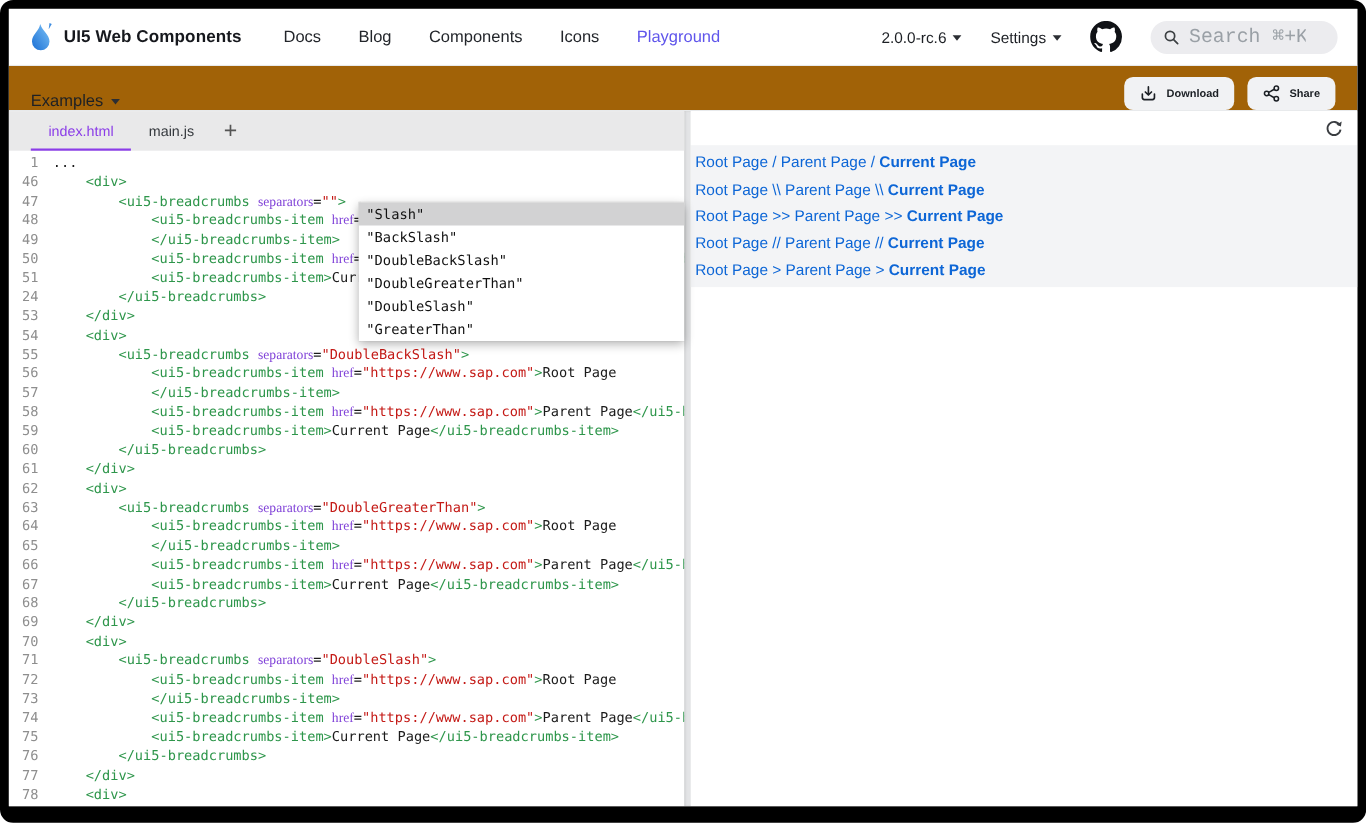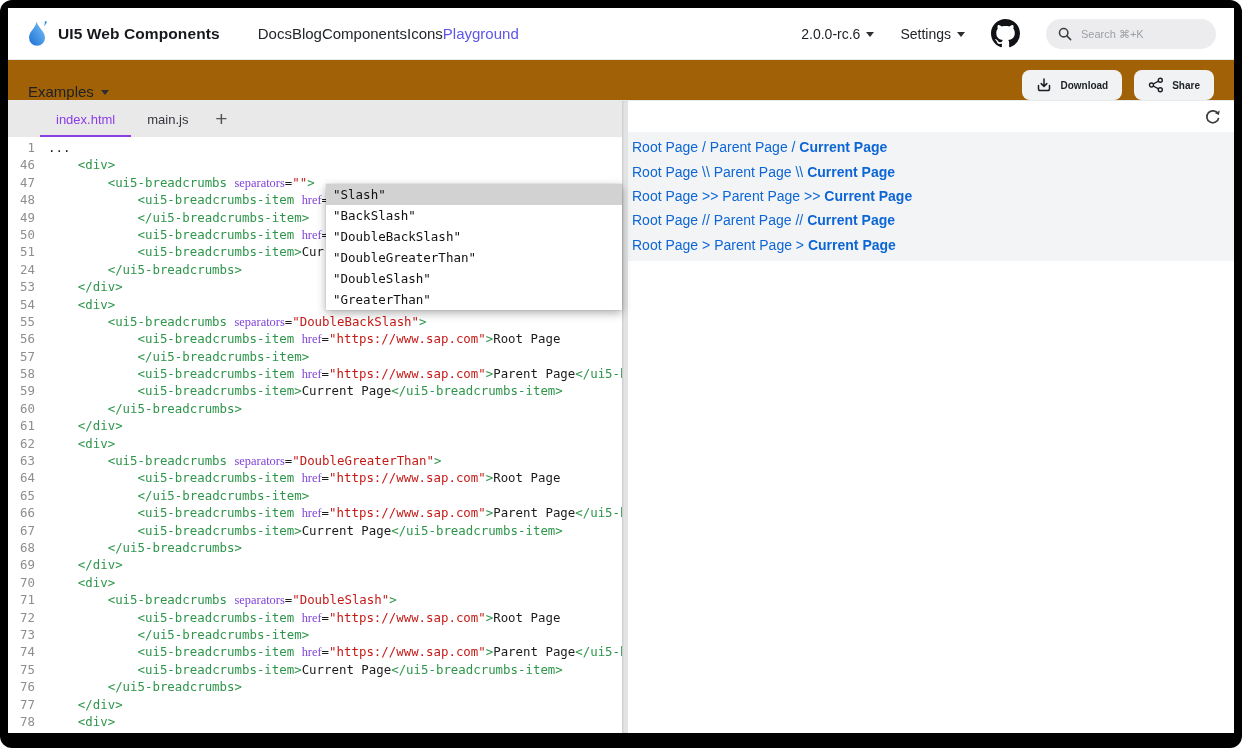--- a/index.html
+++ b/index.html
@@ -5,46 +5,46 @@
   html,body{margin:0;padding:0;width:1242px;height:748px;background:#fff;
     font-family:"Liberation Sans",sans-serif;-webkit-font-smoothing:antialiased;}
   *{box-sizing:border-box;}
   .frame{position:absolute;inset:0;width:1242px;height:748px;background:#000;border-radius:12px;}
   .app{position:absolute;left:8px;top:8px;right:8px;bottom:15px;background:#fff;overflow:hidden;}
 
   
   .topnav{height:52px;display:flex;align-items:center;padding:0 18px;border-bottom:1px solid #e8eaec;background:#fff;}
   .brand{display:flex;align-items:center;gap:9px;cursor:pointer;}
   .brand-title{font-size:15.5px;font-weight:bold;color:#16181d;letter-spacing:.1px;}
-  .navlinks{display:flex;align-items:flex-end;margin-left:38px;}
+  .navlinks{display:flex;align-items:flex-end;gap:34px;margin-left:38px;}
   .navlink{font-size:15px;color:#23262b;cursor:pointer;}
   .navlink.active{color:#5f55eb;}
   .topnav-right{margin-left:auto;display:flex;align-items:center;gap:26px;}
   .drop{display:flex;align-items:center;gap:6px;font-size:14px;color:#1d2025;cursor:pointer;}
   .caret{width:0;height:0;border-left:4.5px solid transparent;border-right:4.5px solid transparent;border-top:5.5px solid #2b2e33;margin-top:2px;}
   .gh{width:29px;height:29px;cursor:pointer;display:flex;align-items:center;}
   .search{width:170px;height:30px;background:#ececef;border-radius:15px;display:flex;align-items:center;padding:0 12px;gap:7px;}
-  .search input{border:none;background:transparent;outline:none;font-size:11px;color:#4c1d95;width:110px;font-family:Liberation Sans, sans-serif;}
+  .search input{border:none;background:transparent;outline:none;font-size:18px;color:#4c1d95;width:110px;font-family:Liberation Mono, monospace;}
   .search input::placeholder{color:#9aa0a6;}
 
   
   .toolbar{height:41px;display:flex;align-items:flex-end;padding:0 20px;border-bottom:1px solid #e8eaec;background:#a16207;}
   .examples{display:flex;align-items:center;gap:7px;font-size:15px;color:#1d2025;cursor:pointer;}
   .toolbar-right{margin-left:auto;display:flex;align-items:center;gap:12px;}
   .pillbtn{height:30px;display:flex;align-items:center;gap:8px;background:#f1f2f4;border:none;border-radius:8px;
     padding:0 14px;font-size:10px;font-weight:600;color:#1b1f24;cursor:pointer;font-family:"Liberation Sans",sans-serif;}
 
   
   .main{display:flex;height:632px;}
   .editor-col{width:614px;position:relative;background:#fff;display:flex;flex-direction:column;}
   .split-divider{width:6px;background:#e3e4e6;box-shadow:inset 1px 0 2px rgba(0,0,0,.12);cursor:col-resize;}
   .preview-col{flex:1;display:flex;flex-direction:column;background:#fff;}
 
   
-  .tabbar{height:36px;background:#e9e9ea;display:flex;align-items:flex-end;padding-left:32px;}
+  .tabbar{height:36px;background:#e9e9ea;display:flex;align-items:flex-end;padding-left:20px;}
   .tab{height:36px;display:flex;align-items:center;padding:0 16px;font-size:13px;color:#33373c;cursor:pointer;position:relative;}
   .tab.active{color:#8b3de8;}
   .tab.active::after{content:"";position:absolute;left:0;right:0;bottom:0;height:2.5px;background:#8b3de8;}
   .addtab{width:34px;height:36px;display:flex;align-items:center;justify-content:center;font-size:21px;color:#555;cursor:pointer;font-weight:300;}
   .code{flex:1;overflow:hidden;padding-top:2px;font-family:"DejaVu Sans Mono",monospace;font-size:12.4px;line-height:17.4px;}
   .crow{display:flex;white-space:pre;height:17.4px;}
   .ln{width:40px;text-align:right;padding-right:13px;color:#8e8e8e;flex:none;user-select:none;}
   .cseg-t{color:#1b1b1b;}
   .cseg-g{color:#2e964b;}
   .cseg-a{color:#8143d8;font-family:Liberation Serif, serif;}

